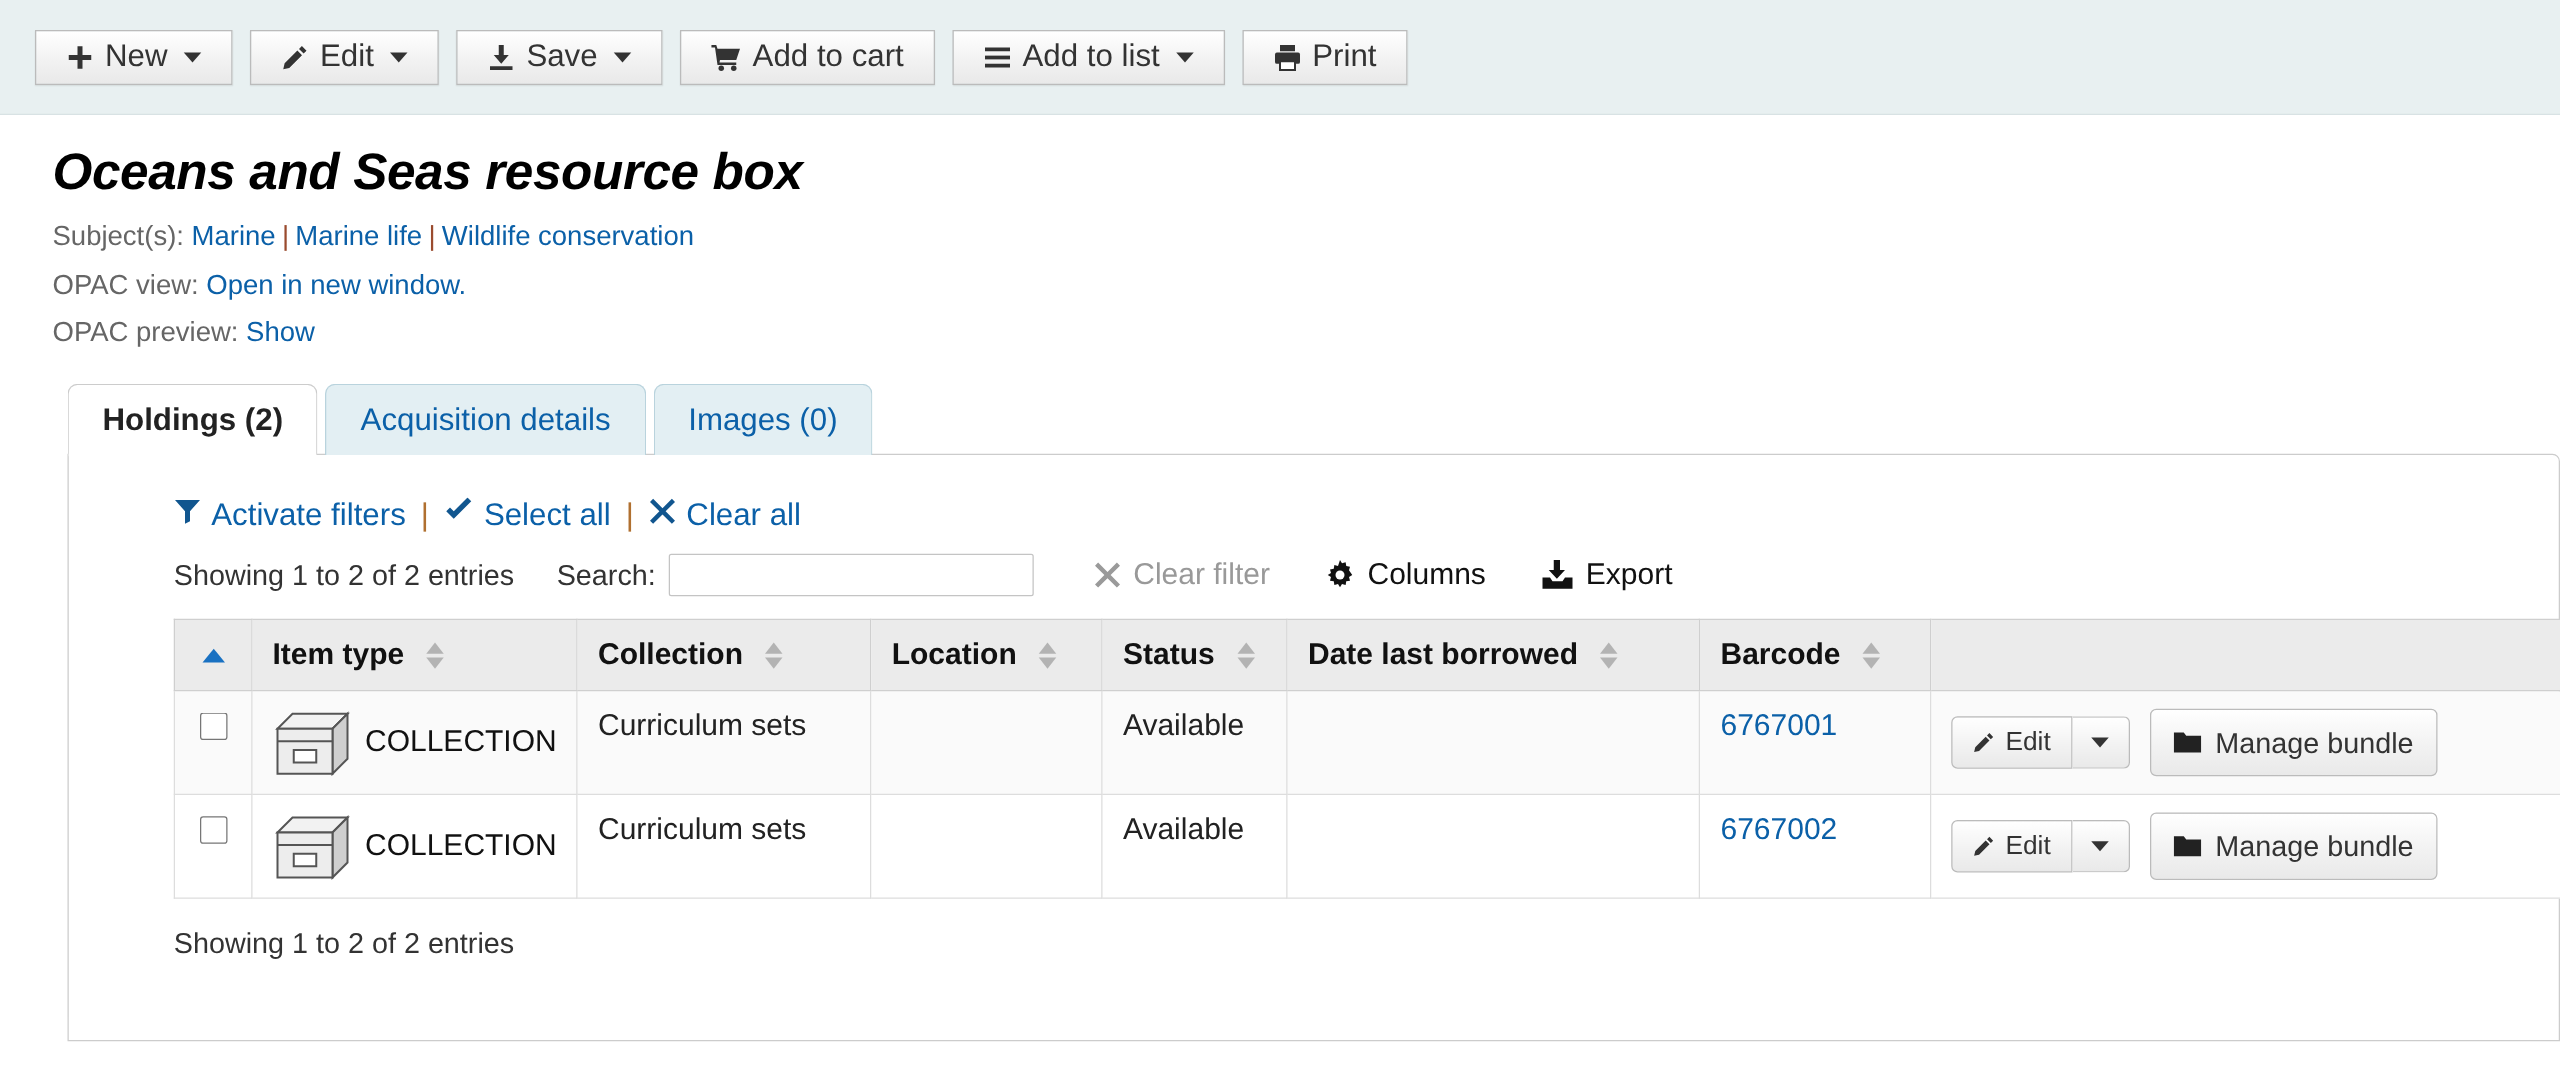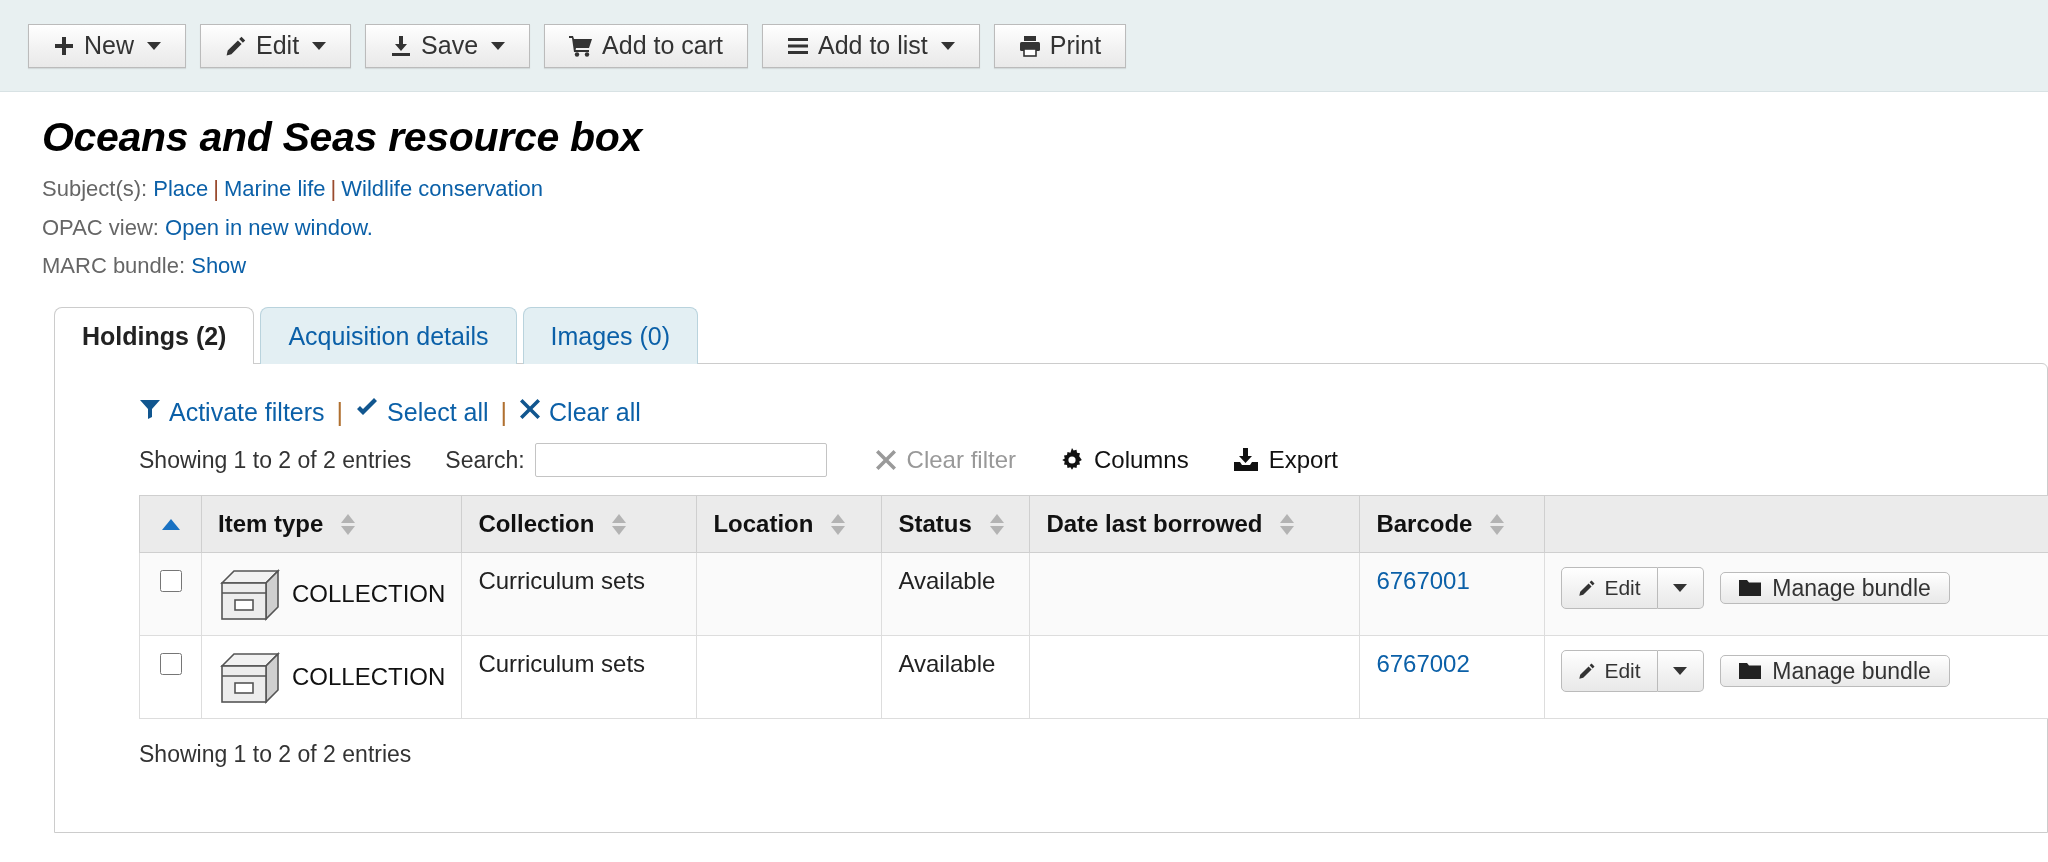--- a/index.html
+++ b/index.html
@@ -267,21 +267,21 @@
   }
   .sm-caret-btn .caret {
     border-left: 7px solid transparent;
     border-right: 7px solid transparent;
     border-top: 8px solid #333333;
   }
   .bundle-btn {
     display: inline-flex;
     align-items: center;
     gap: 11px;
-    height: 32px;
+    height: 54px;
     padding: 0 18px;
     margin-left: 10px;
     font-size: 23px;
     color: #333333;
     background: linear-gradient(to bottom, #ffffff 0%, #f2f2f2 55%, #e9e9e9 100%);
     border: 1px solid #bbbbbb;
     border-radius: 5px;
     cursor: pointer;
     vertical-align: middle;
     font-family: "Liberation Sans", sans-serif;
@@ -365,30 +365,30 @@
 
 
 </div>
 
 <div class="record">
 
   <h1 class="rec-title">Oceans and Seas resource box</h1>
 
   <div class="rec-line">
     <span>Subject(s):</span>
-    <a>Place</a><span class="sep">|</span><a>Marine life</a><span class="sep">|</span><a>Wildlife conservation</a>
+    <a>Marine</a><span class="sep">|</span><a>Marine life</a><span class="sep">|</span><a>Wildlife conservation</a>
   </div>
 
   <div class="rec-line">
     <span>OPAC view:</span>
     <a>Open in new window.</a>
   </div>
 
   <div class="rec-line">
-    <span>MARC bundle:</span>
+    <span>OPAC preview:</span>
     <a>Show</a>
   </div>
 
 </div>
 
 <div class="tabs-wrap">
 
   <div class="tabs">
     <div class="tab active">
       <span>Holdings (2)</span>

